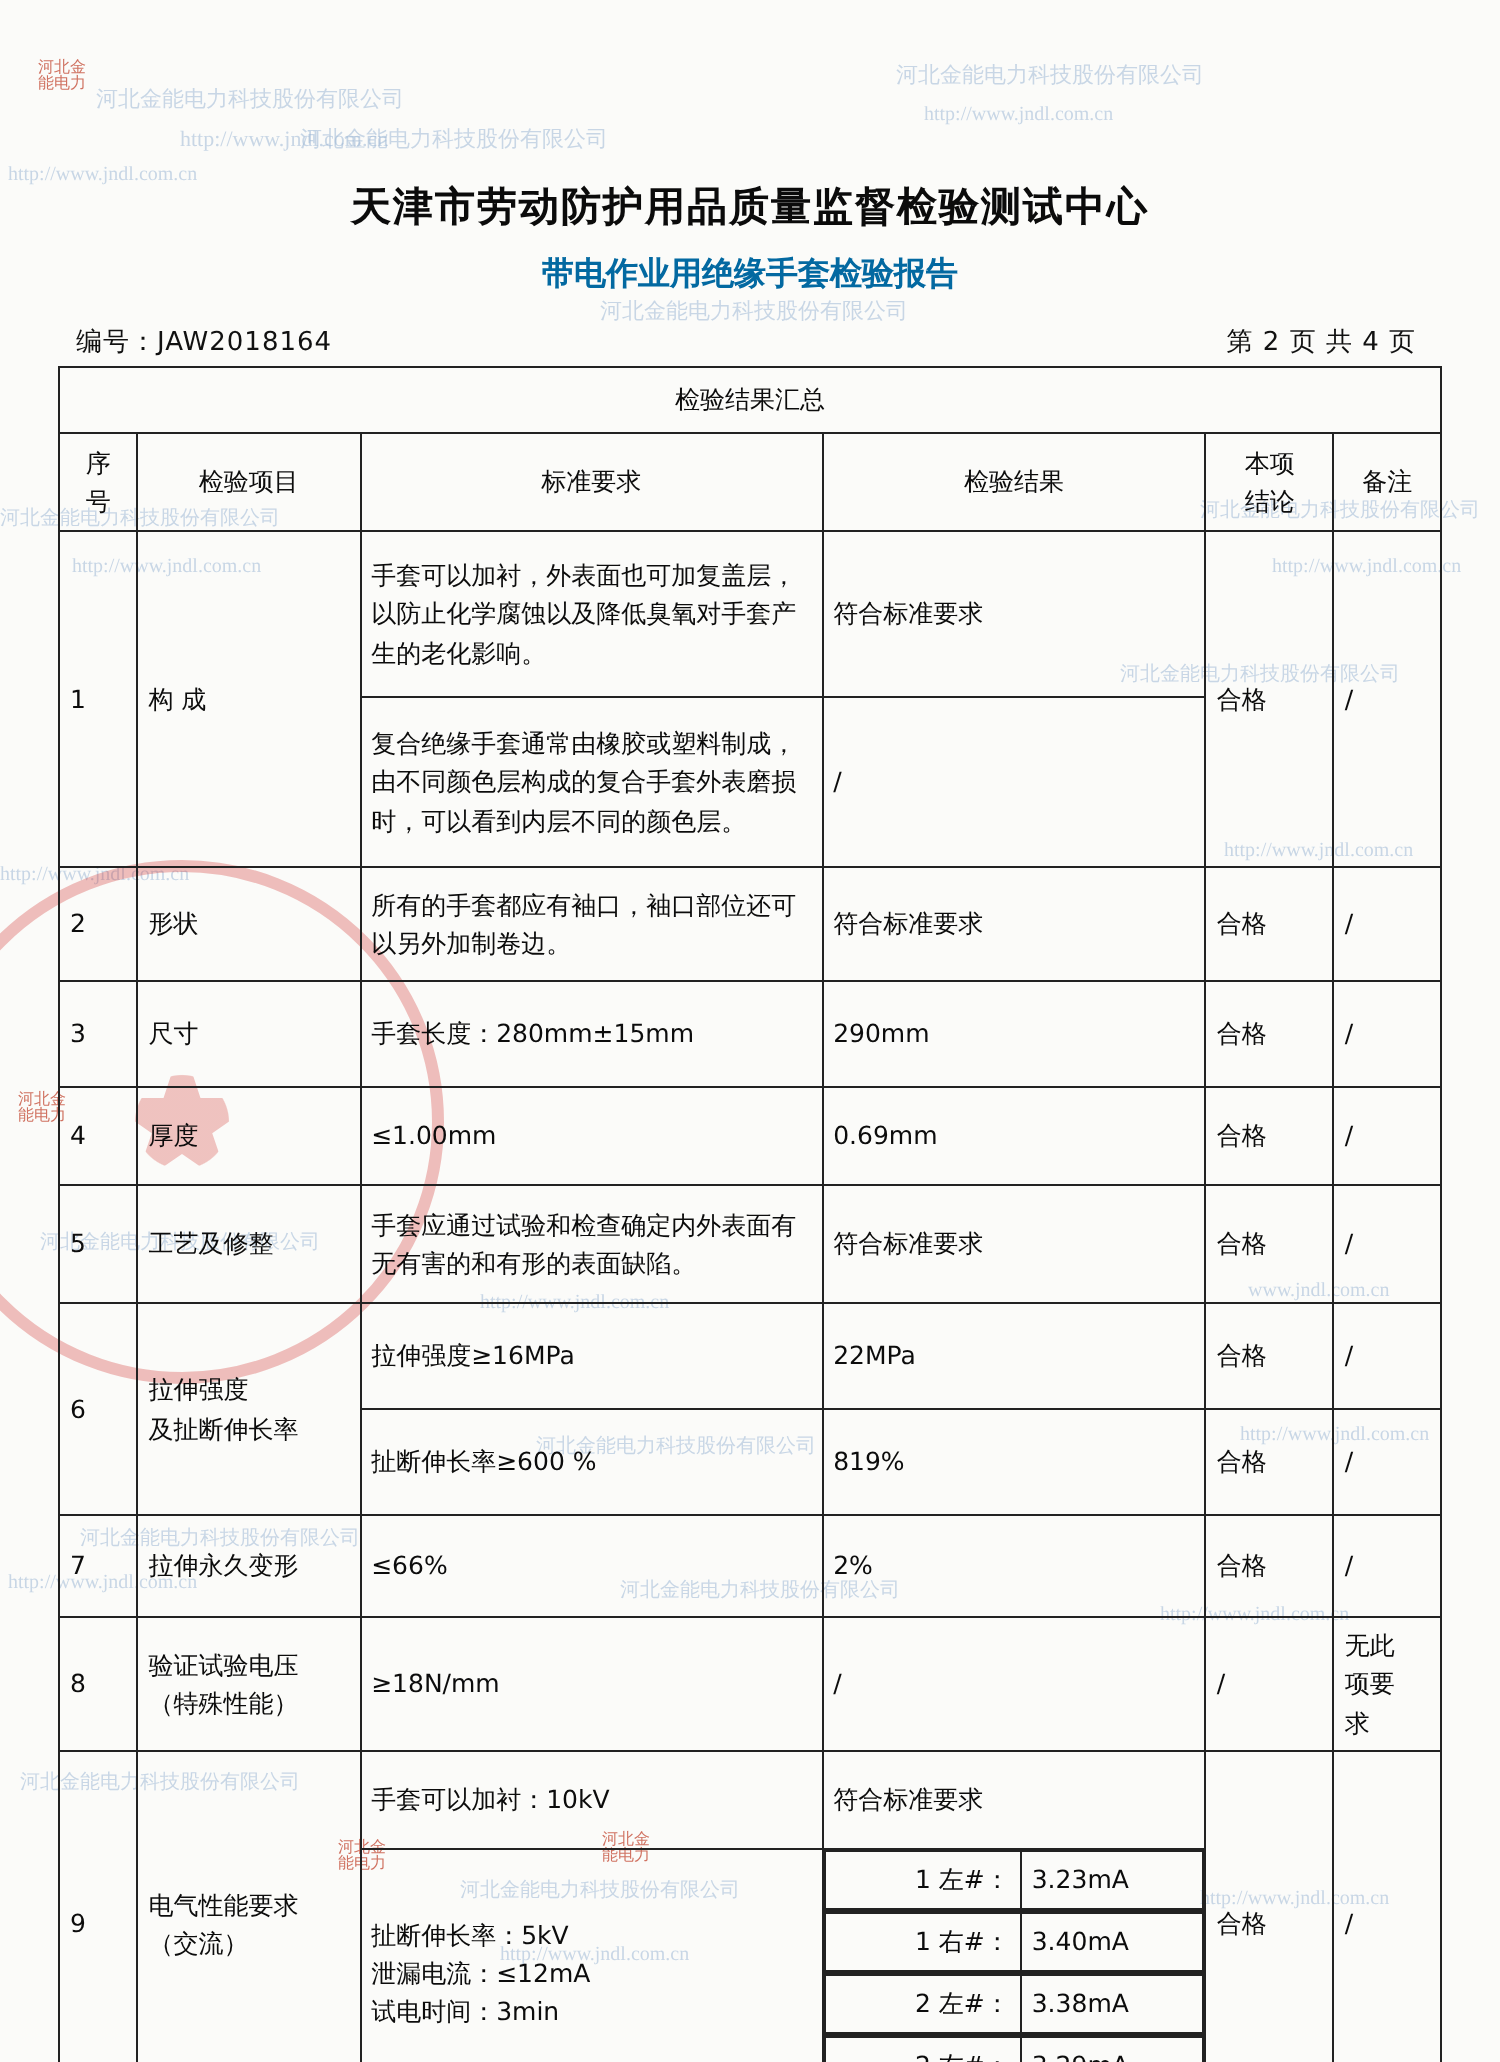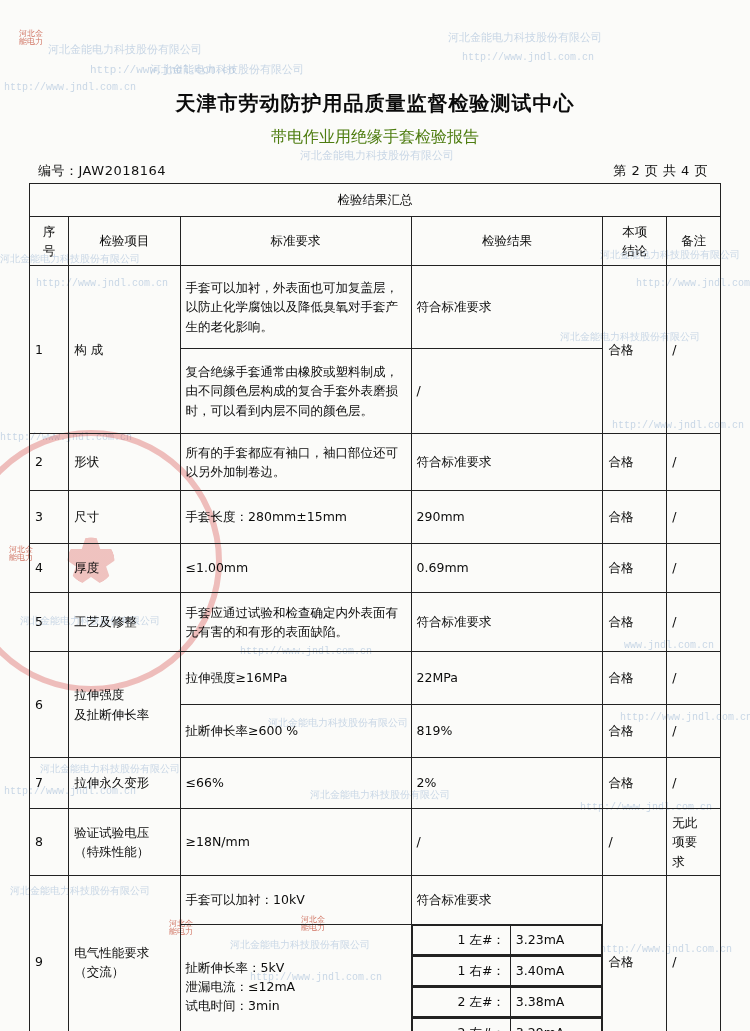--- a/index.html
+++ b/index.html
@@ -26,21 +26,21 @@
     pointer-events: none;
     overflow: hidden;
     z-index: 1;
   }
   .wm {
     position: absolute;
     color: #9fb9d6;
     opacity: .55;
     font-size: 11px;
     white-space: nowrap;
-    font-family: Liberation Mono, monospace;
+    font-family: Liberation Serif, serif;
   }
   .wm.small { font-size: 10px; }
   .wm.logo {
     color: #c2452f;
     font-size: 8px;
     line-height: 1.05;
     opacity: .75;
     width: 26px;
     white-space: normal;
     text-align: center;
@@ -79,23 +79,23 @@
     padding-top: 90px;
   }
   .title-main {
     font-size: 20px;
     font-weight: bold;
     letter-spacing: 1px;
     color: #0b0b0b;
   }
   .title-sub {
     font-size: 16px;
-    font-weight: normal;
+    font-weight: bold;
     margin-top: 10px;
-    color: #4d7c0f;
+    color: #0369a1;
     text-align: center;
   }
   .meta-row {
     display: flex;
     justify-content: space-between;
     font-size: 13px;
     margin: 14px 8px 3px 14px;
     color: #111;
   }
   .meta-left { letter-spacing: .5px; }

